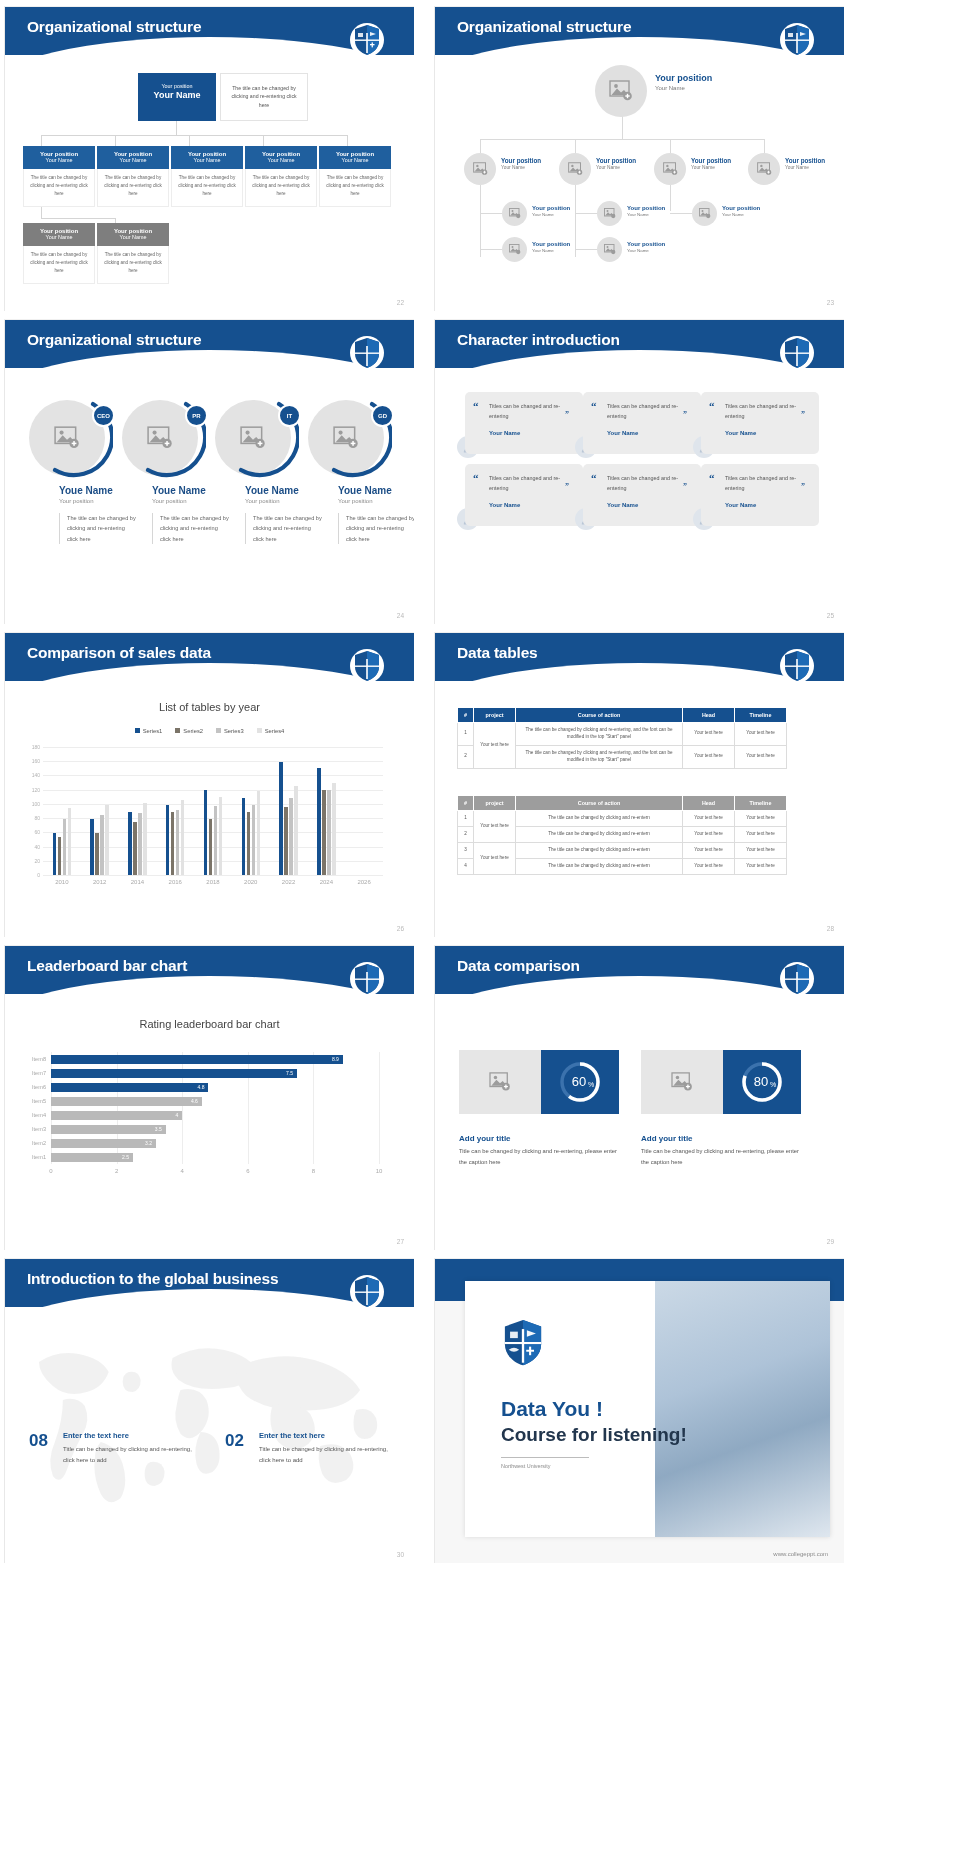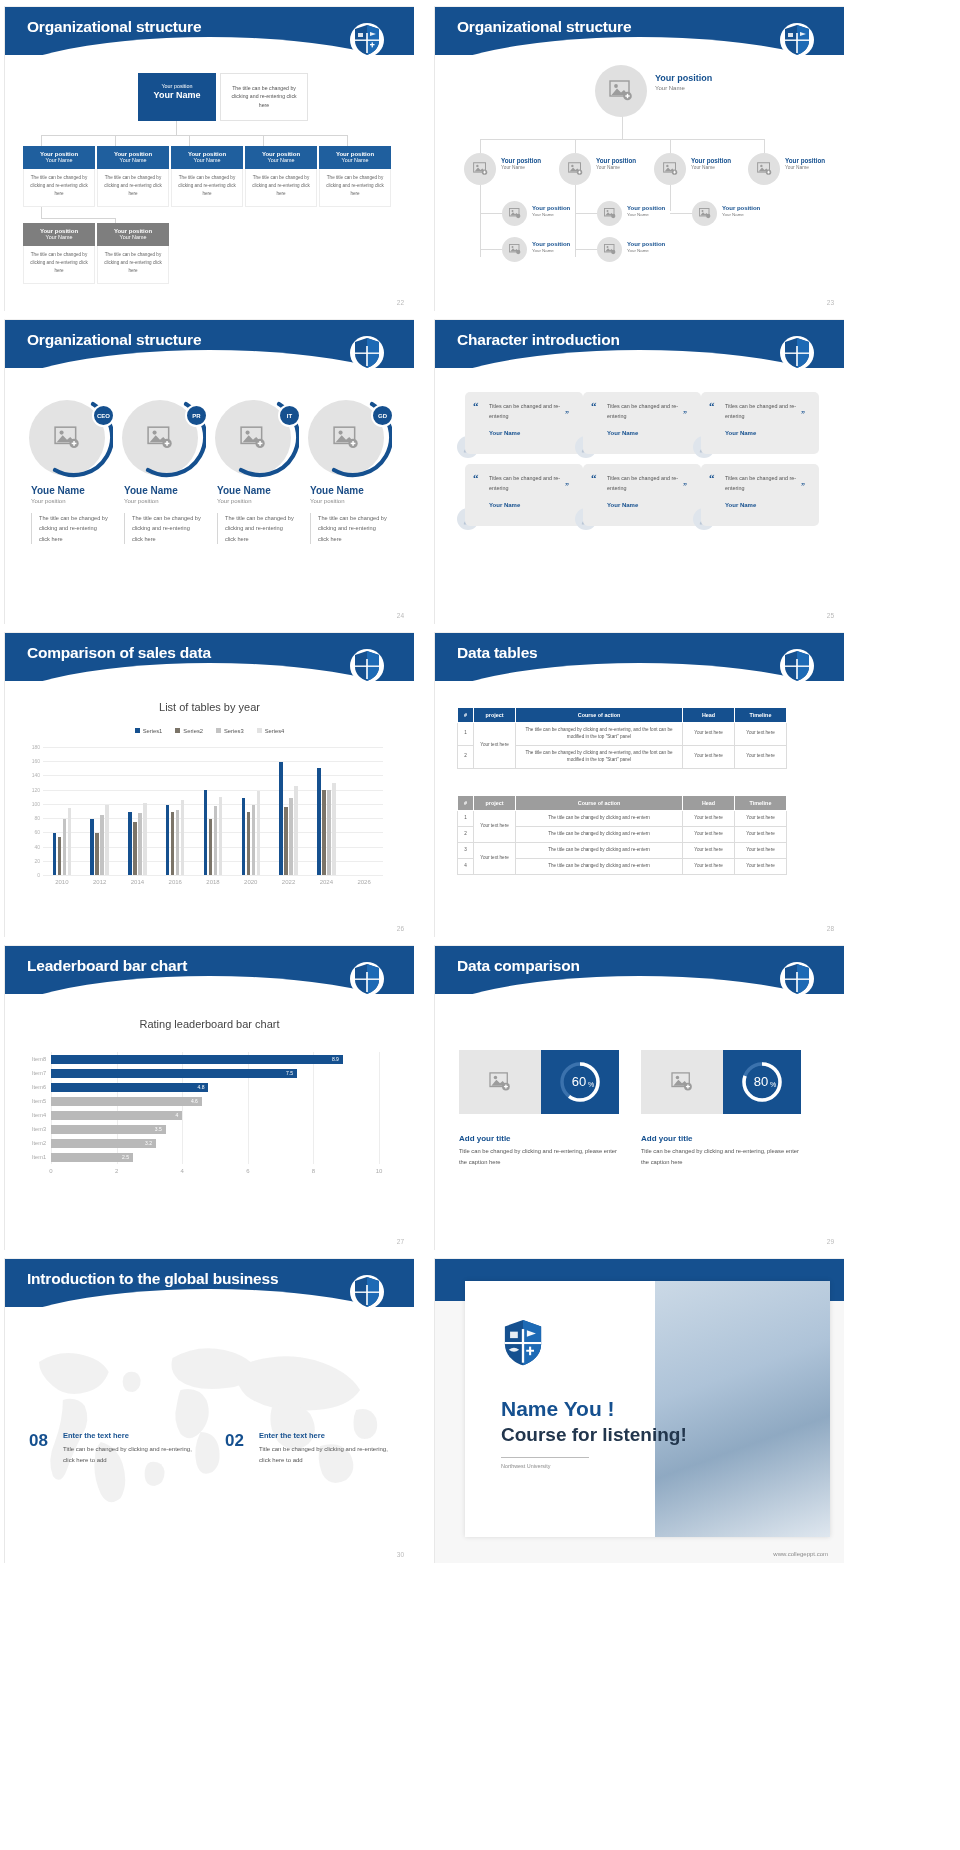--- a/index.html
+++ b/index.html
@@ -54,21 +54,21 @@
   
   .ring-wrap { position:absolute; width:84px; height:84px; }
   .ring-circle { position:absolute; left:0; top:4px; width:76px; height:76px;
                  border-radius:50%; background:#e3e3e3;
                  display:flex; align-items:center; justify-content:center; }
   .ring-arc { position:absolute; left:6px; top:0; width:78px; height:84px; }
   .ring-badge { position:absolute; right:-2px; top:8px; width:23px; height:23px;
                 border-radius:50%; background:#15508f; color:#fff; font-size:6px;
                 font-weight:bold; display:flex; align-items:center; justify-content:center;
                 border:2px solid #fff; }
-  .pcard { position:absolute; }
+  .pcard { position:absolute;margin-left:28px; }
   .pcard .nm { font-size:10px; font-weight:bold; color:#1b4d86; }
   .pcard .ps { font-size:6px; color:#8b8b8b; margin-top:2px; }
   .pcard .ds { font-size:5.6px; color:#666; margin-top:9px; line-height:1.85;
                border-left:1px solid #d6d6d6; padding-left:7px; }
 
   
   .qcard { position:absolute; width:118px; height:62px; background:#ececec;
            border-radius:5px; padding:9px 10px 0 10px; }
   .qcard .qt { font-size:5.4px; color:#555; line-height:1.85; padding-left:14px; }
   .qcard .nm { font-size:6px; font-weight:bold; color:#15508f; margin-top:9px; padding-left:14px; }
@@ -961,21 +961,21 @@
       <path d="M17 2 L31 7 V21 C31 29 24 35 17 37 C10 35 3 29 3 21 V7 Z" fill="#15508f"></path>
       <path d="M17 2 L31 7 V21 C31 29 24 35 17 37 Z" fill="#1d6ab5"></path>
       <rect x="16.1" y="9" width="1.8" height="26" fill="#fff"></rect>
       <rect x="3" y="19" width="28" height="1.6" fill="#fff"></rect>
       <path d="M7 11 h6 v5 h-6z" fill="#fff" opacity=".9"></path>
       <path d="M20 10 l7 2.5 -7 2.5z" fill="#fff" opacity=".95"></path>
       <rect x="19.5" y="25" width="6" height="1.5" fill="#fff"></rect>
       <rect x="21.7" y="22.6" width="1.6" height="6.6" fill="#fff"></rect>
       <path d="M6 25 q4 -3 8 0 q-4 3 -8 0z" fill="#fff" opacity=".9"></path>
     </svg>
-    <div class="ty-t1">Name You !</div>
+    <div class="ty-t1">Data You !</div>
     <div class="ty-t2">Course for listening!</div>
     <div class="ty-rule"></div>
     <div class="ty-sub">Northwest University</div>
   </div>
   <div class="ty-foot">www.collegeppt.com</div>
  </div>
 </div>
 
 </div>
 

